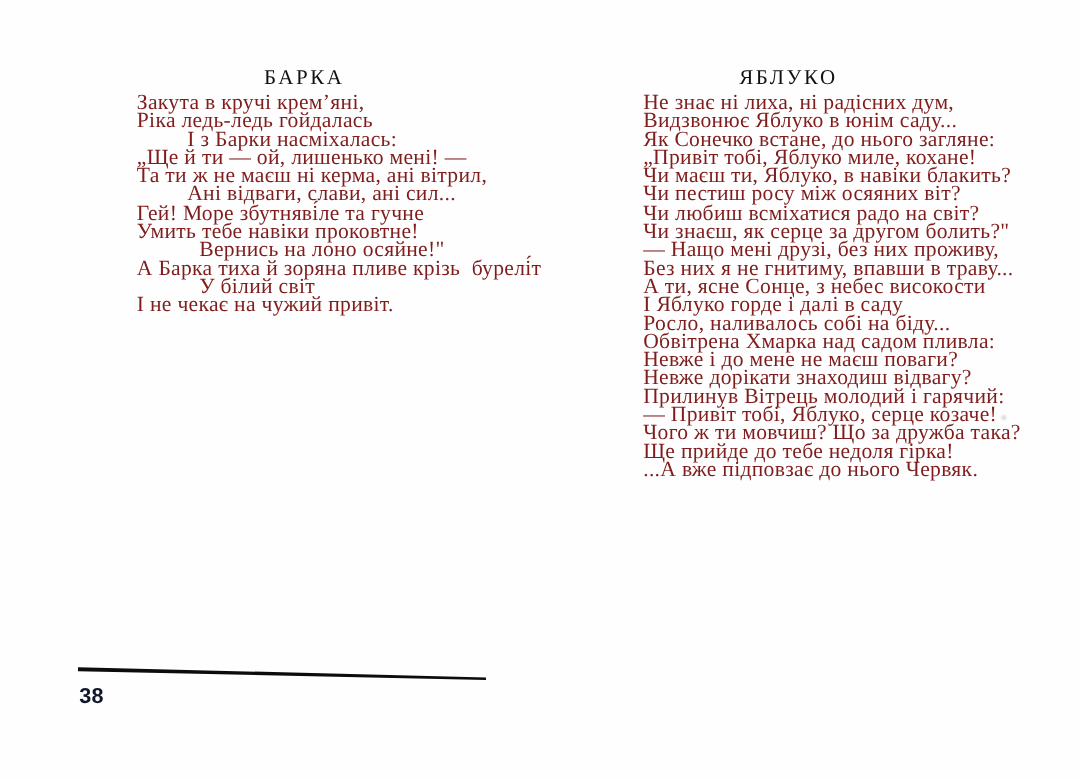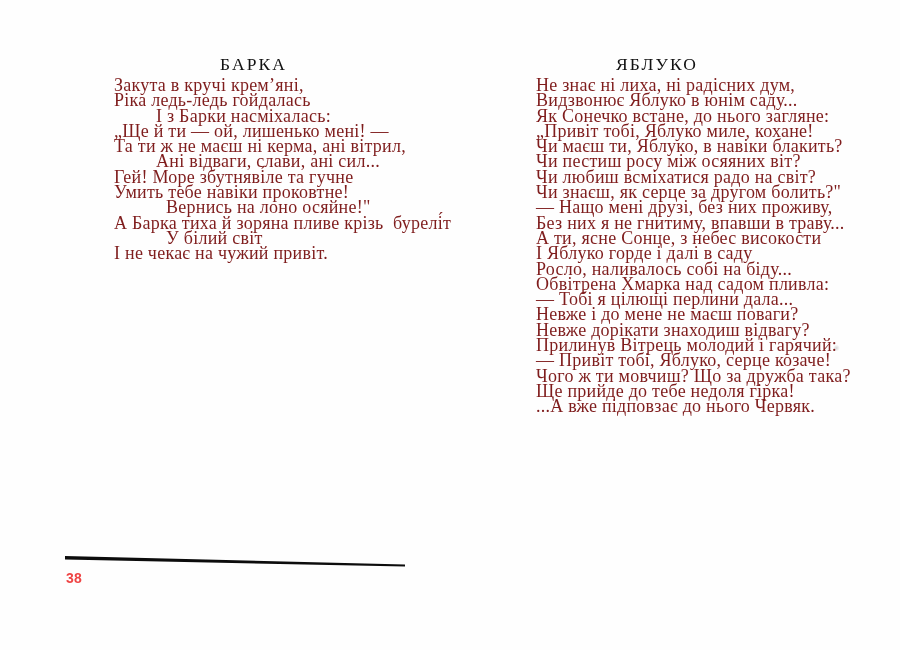--- a/index.html
+++ b/index.html
@@ -73,23 +73,23 @@
     height: 14px;
     overflow: visible;
   }
   .rule-wrap.r-left  { left: 65px;  top: 556px; width: 340px; }
   .rule-wrap svg { display: block; overflow: visible; }
 
   
   .folio {
     position: absolute;
     font-family: "Liberation Sans", "DejaVu Sans", sans-serif;
-    font-size: 14px;
+    font-size: 18px;
     font-weight: 700;
-    color: #ef4444;
+    color: #0f172a;
     letter-spacing: 0.3px;
   }
   .folio.f-left  { left: 66px;  top: 570px; }
 
   
   .speck {
     position: absolute;
     left: 833px;
     top: 345px;
     width: 7px;
@@ -142,21 +142,20 @@
         <div class="verse-line">Чи маєш ти, Яблуко, в навіки блакить?</div>
         <div class="verse-line">Чи пестиш росу між осяяних віт?</div>
         <div class="verse-line">Чи любиш всміхатися радо на світ?</div>
         <div class="verse-line">Чи знаєш, як серце за другом болить?"</div>
         <div class="verse-line">— Нащо мені друзі, без них проживу,</div>
         <div class="verse-line">Без них я не гнитиму, впавши в траву...</div>
         <div class="verse-line">А ти, ясне Сонце, з небес високости</div>
         <div class="verse-line">І Яблуко горде і далі в саду</div>
         <div class="verse-line">Росло, наливалось собі на біду...</div>
         <div class="verse-line">Обвітрена Хмарка над садом пливла:</div>
-        <div class="verse-line">— Тобі я цілющі перлини дала...</div>
         <div class="verse-line">Невже і до мене не маєш поваги?</div>
         <div class="verse-line">Невже дорікати знаходиш відвагу?</div>
         <div class="verse-line">Прилинув Вітрець молодий і гарячий:</div>
         <div class="verse-line">— Привіт тобі, Яблуко, серце козаче!</div>
         <div class="verse-line">Чого ж ти мовчиш? Що за дружба така?</div>
         <div class="verse-line">Ще прийде до тебе недоля гірка!</div>
         <div class="verse-line">...А вже підповзає до нього Червяк.</div>
       </div>
 
   </div>

